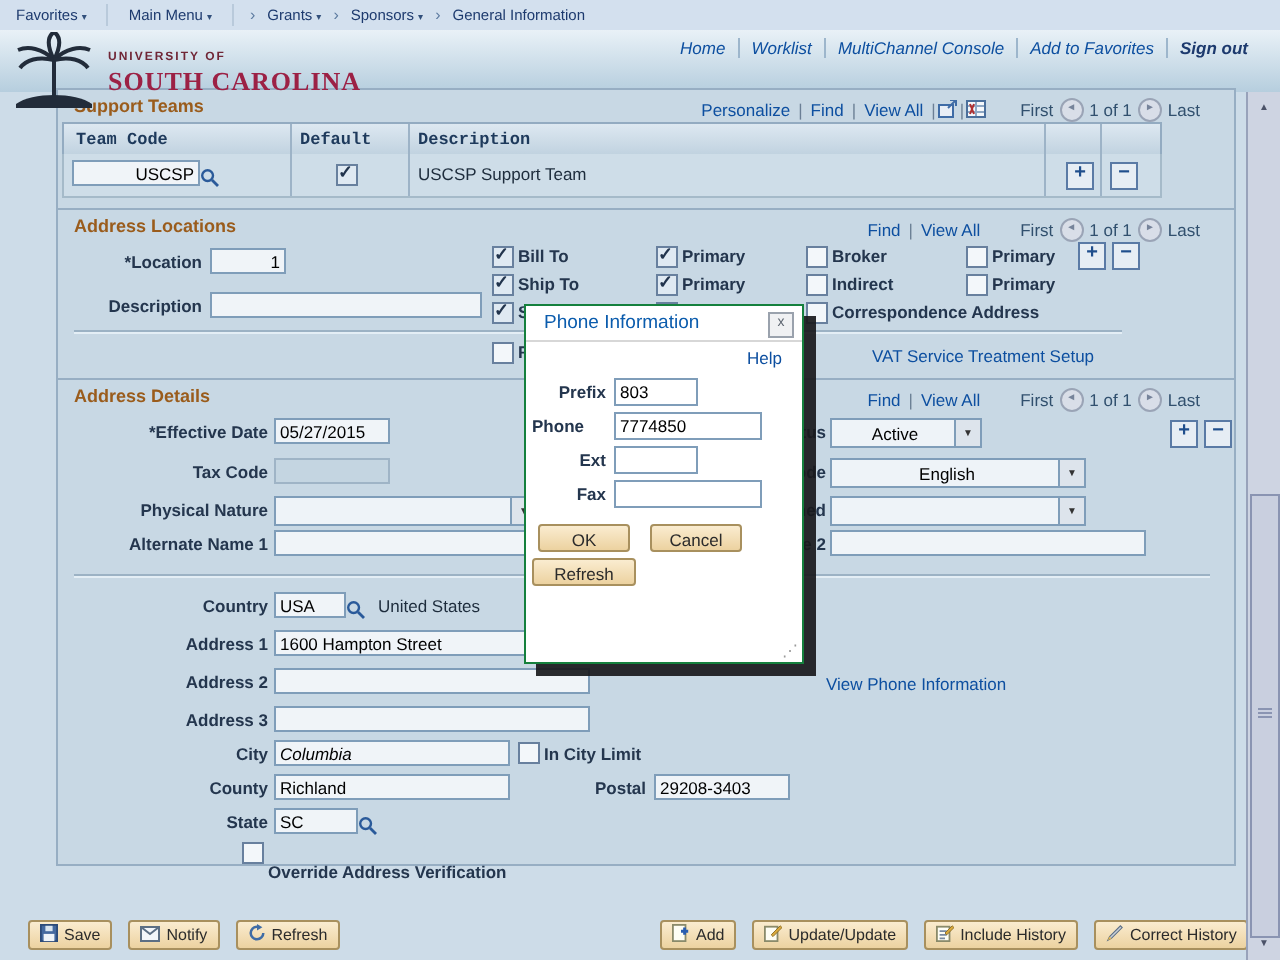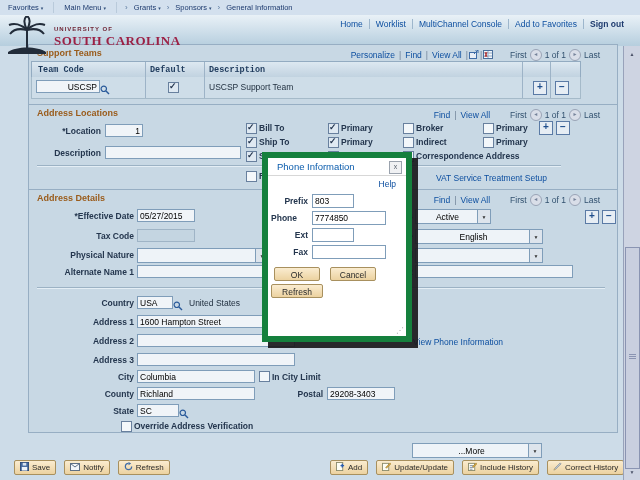--- a/index.html
+++ b/index.html
@@ -9,21 +9,21 @@
 
   
   .crumbbar{position:absolute;left:0;top:0;width:640px;height:15px;background:#d3e0ee;border-bottom:1px solid #b6c8da;
             font-size:7.5px;color:#1d3a6e;display:flex;align-items:center;}
   .crumb{margin:0 4px;white-space:nowrap;cursor:default;}
   .crumb .dd{font-size:5px;color:#32507c;margin-left:2px;}
   .crumbsep{color:#5d7ba0;font-size:8px;margin:0 2px;}
   .tabdiv{width:1px;height:11px;background:#b9cadb;margin:0 6px;}
 
   
-  .band{position:absolute;left:0;top:15px;width:640px;height:31px;background:linear-gradient(#e9f1f7,#b6cede);}
+  .band{position:absolute;left:0;top:15px;width:640px;height:31px;background:linear-gradient(#e9f1f7,#b6cede);font-style:italic;}
   .bandlinks{position:absolute;right:10px;top:4px;display:flex;align-items:center;font-size:8.5px;}
   .bandlinks a{color:#0d4fa0;text-decoration:none;margin:0 6px;white-space:nowrap;}
   .bandlinks .vd{width:1px;height:10px;background:#9db6cc;}
   .signout{font-weight:bold;color:#1d3a6e !important;}
 
   .logo{position:absolute;left:4px;top:16px;z-index:30;display:flex;align-items:flex-start;}
   .logotxt{margin-left:4px;margin-top:10px;}
   .logol1{font-size:6px;font-weight:bold;letter-spacing:1px;color:#702636;}
   .logol2{font-family:"Liberation Serif",serif;font-size:13px;font-weight:bold;color:#9c2145;letter-spacing:0.5px;margin-top:1px;}
 
@@ -75,21 +75,21 @@
   .toolbar-l{position:absolute;left:14px;top:460px;display:flex;gap:8px;}
   .toolbar-r{position:absolute;left:330px;top:460px;display:flex;gap:8px;}
 
   
   .sbar{position:absolute;left:623px;top:46px;width:17px;height:434px;background:#ced4e2;border-left:1px solid #98a2ba;}
   .sarw{position:absolute;left:3px;width:10px;height:10px;font-size:5px;color:#4b5268;text-align:center;line-height:10px;}
   .sthumb{position:absolute;left:1px;top:201px;width:13px;height:220px;background:#c9cfdf;border:1px solid #8a94b2;}
   .sgrip{position:absolute;left:3px;top:106px;width:7px;height:1px;background:#8a94b2;box-shadow:0 2px 0 #8a94b2,0 4px 0 #8a94b2;}
 
   
-  .modal{position:absolute;left:262px;top:152px;width:138px;height:178px;background:#fff;border:6px solid #15803d;
+  .modal{position:absolute;left:262px;top:152px;width:138px;height:178px;background:#fff;border:1px solid #15803d;
          box-shadow:6px 6px 0 0 rgba(25,25,28,0.92);z-index:100;}
   .mtitle{position:absolute;left:0;top:0;right:0;height:17px;border-bottom:1px solid #d7d7d7;background:#fff;}
   .mtitle .t{position:absolute;left:9px;top:3px;font-size:9.5px;color:#0b5cad;white-space:nowrap;}
   .mclose{position:absolute;right:4px;top:3px;width:11px;height:11px;background:#f0f1f3;border:1px solid #9aa2ad;
           font-size:7px;color:#5d6570;text-align:center;line-height:10px;}
   .mlbl{position:absolute;font-size:8.5px;font-weight:bold;color:#24364e;text-align:right;white-space:nowrap;}
   .minp{position:absolute;height:12px;background:#fff;border:1px solid #7f9db9;font-size:8.5px;padding:0 2px;
         font-family:"Liberation Sans",sans-serif;}
   .mbtn{position:absolute;height:14px;background:linear-gradient(#faecd0,#ecd2a0);border:1px solid #a8905e;
         border-radius:2px;font-size:8.5px;color:#2b2b2b;text-align:center;line-height:13px;}
@@ -337,46 +337,42 @@
 
       <span class="lbl" style="left:4px;width:101px;top:127px">Address 1</span>
       <input class="inp" style="left: 108px; top: 125px; width: 152px;" readonly="" value="1600 Hampton Street">
       <span class="lbl" style="left:4px;width:101px;top:146px">Address 2</span>
       <input class="inp" style="left: 108px; top: 144px; width: 152px;" readonly="" value="">
       <a href="#" class="lk" style="left:384px;top:147px">View Phone Information</a>
       <span class="lbl" style="left:4px;width:101px;top:165px">Address 3</span>
       <input class="inp" style="left: 108px; top: 163px; width: 152px;" readonly="" value="">
 
       <span class="lbl" style="left:4px;width:101px;top:182px">City</span>
-      <input class="inp" style="left: 108px; top: 180px; width: 112px;" readonly="" value="Columbia">
+      <input class="inp" style="left: 108px; top: 180px; width: 112px; font-style: italic;" readonly="" value="Columbia">
       <span class="cb" style="left:230px;top:181px"></span>
       <span class="cbl" style="left:243px;top:182px">In City Limit</span>
 
       <span class="lbl" style="left:4px;width:101px;top:199px">County</span>
       <input class="inp" style="left: 108px; top: 197px; width: 112px;" readonly="" value="Richland">
       <span class="lbl" style="left:214px;width:80px;top:199px">Postal</span>
       <input class="inp" style="left: 298px; top: 197px; width: 62px;" readonly="" value="29208-3403">
 
       <span class="lbl" style="left:4px;width:101px;top:216px">State</span>
       <input class="inp" style="left: 108px; top: 214px; width: 36px;" readonly="" value="SC">
       <span class="icon abs" style="left:150px;top:215px">
         <svg width="10" height="10" viewBox="0 0 10 10">
             <circle cx="3.8" cy="3.8" r="2.7" fill="none" stroke="#2a5a9a" stroke-width="1.2"></circle>
             <line x1="6" y1="6" x2="9" y2="9" stroke="#2a5a9a" stroke-width="1.4"></line>
           </svg>
       </span>
 
       <span class="cb" style="left:92px;top:231px"></span>
-      <span class="cbl" style="left:105px;top:231px">Override Address Verification</span>
-    </div>
-
-    <div class="sel" style="left:412px;top:397px;width:128px">
-      <span class="tx">...More</span>
-        <span class="db">▼</span>
-    </div>
+      <span class="cbl" style="left:105px;top:241px">Override Address Verification</span>
+    </div>
+
   </div>
 
   <div class="toolbar-l">
     <button class="btn">
       <span class="icon"><svg width="9" height="9" viewBox="0 0 10 10">
             <rect x="0.5" y="0.5" width="9" height="9" fill="#44699f" stroke="#2c4a78"></rect>
             <rect x="3" y="1" width="4" height="3" fill="#d8e4ef"></rect>
             <rect x="2" y="5.5" width="6" height="4" fill="#eef3f8"></rect>
           </svg></span>
       <span>Save</span>

